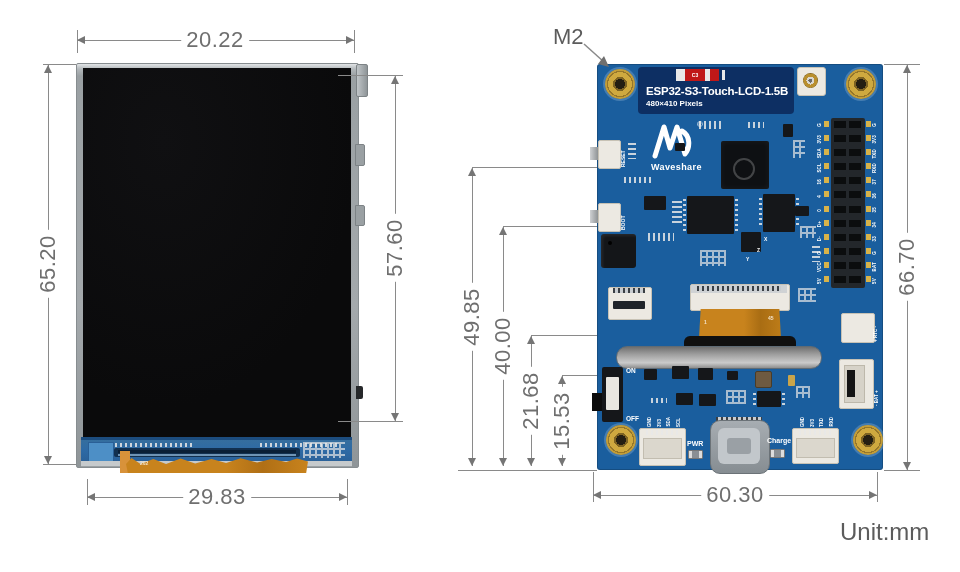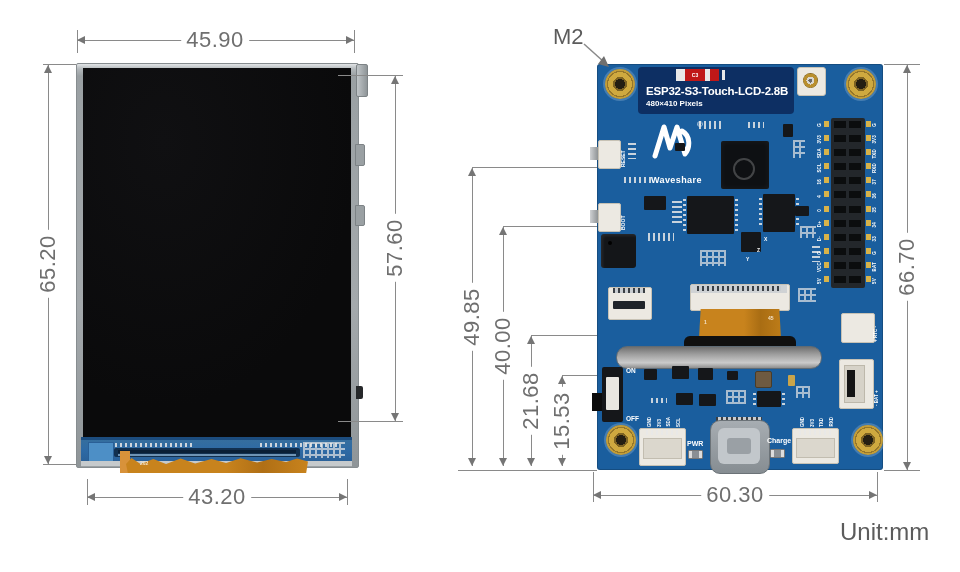--- a/index.html
+++ b/index.html
@@ -75,54 +75,54 @@
     <div class="abs" style="left:120px;top:451px;width:10px;height:22px;background:#d8923a;"></div>
     <div class="abs" style="left:126px;top:453px;width:182px;height:20px;background:linear-gradient(90deg,#c8831d 0 55%,#b06f15 75%,#c8831d 100%);
                 clip-path:polygon(0 55%,3% 25%,8% 55%,15% 30%,22% 55%,30% 28%,38% 52%,47% 30%,55% 50%,63% 26%,72% 48%,80% 30%,88% 45%,94% 28%,100% 42%,99% 100%,1% 100%);"></div>
     <div class="btext" style="left:140px;top:461px;font-size:5px;color:#f3e3c9;">202</div>
 
     <div class="vl" style="left:77px;top:30px;height:23px;"></div>
     <div class="vl" style="left:354px;top:30px;height:23px;"></div>
     <div class="hl" style="left:77px;top:40px;width:277px;"></div>
     <div class="arr left" style="left:77px;top:36px;"></div>
     <div class="arr right" style="left:346px;top:36px;"></div>
-    <div class="dlabel h" style="left:215px;top:40px;">45.90</div>
+    <div class="dlabel h" style="left:215px;top:40px;">20.22</div>
 
     <div class="hl" style="left:43px;top:64px;width:33px;"></div>
     <div class="hl" style="left:43px;top:464px;width:33px;"></div>
     <div class="vl" style="left:48px;top:65px;height:399px;"></div>
     <div class="arr up" style="left:44px;top:65px;"></div>
     <div class="arr down" style="left:44px;top:456px;"></div>
     <div class="dlabel v" style="left:48px;top:264px;">65.20</div>
 
     <div class="hl" style="left:338px;top:75px;width:65px;"></div>
     <div class="hl" style="left:338px;top:421px;width:65px;"></div>
     <div class="vl" style="left:395px;top:76px;height:345px;"></div>
     <div class="arr up" style="left:391px;top:76px;"></div>
     <div class="arr down" style="left:391px;top:413px;"></div>
     <div class="dlabel v" style="left:395px;top:248px;">57.60</div>
 
     <div class="vl" style="left:87px;top:479px;height:26px;"></div>
     <div class="vl" style="left:347px;top:479px;height:26px;"></div>
     <div class="hl" style="left:87px;top:497px;width:260px;"></div>
     <div class="arr left" style="left:87px;top:493px;"></div>
     <div class="arr right" style="left:339px;top:493px;"></div>
-    <div class="dlabel h" style="left:217px;top:497px;">43.20</div>
+    <div class="dlabel h" style="left:217px;top:497px;">29.83</div>
   </div>
 
   <div>
     <div class="board" style="left:597px;top:64px;width:286px;height:406px;box-shadow:inset 0 0 0 1px rgba(0,0,0,.18);"></div>
 
     <div class="hole" style="left:605px;top:69px;"></div>
     <div class="hole" style="left:846px;top:69px;"></div>
     <div class="hole" style="left:606px;top:425px;"></div>
     <div class="hole" style="left:853px;top:425px;"></div>
 
     <div class="abs" style="left:638px;top:67px;width:156px;height:47px;background:var(--pcb-dark,#0d2f63);border-radius:4px;"></div>
-    <div class="btext" style="left:646px;top:86px;font-size:11.5px;letter-spacing:-.2px;">ESP32-S3-Touch-LCD-2.8B</div>
+    <div class="btext" style="left:646px;top:86px;font-size:11.5px;letter-spacing:-.2px;">ESP32-S3-Touch-LCD-1.5B</div>
     <div class="btext" style="left:646px;top:100px;font-size:8px;">480×410 Pixels</div>
 
     <div class="abs" style="left:676px;top:69px;width:9px;height:12px;background:#e8e8e8;"></div>
     <div class="abs" style="left:685px;top:69px;width:20px;height:12px;background:#c01818;color:#fff;font-size:5px;font-weight:bold;text-align:center;line-height:12px;">C3</div>
     <div class="abs" style="left:705px;top:69px;width:5px;height:12px;background:#e8e8e8;"></div>
     <div class="abs" style="left:710px;top:69px;width:9px;height:12px;background:#c01818;"></div>
     <div class="abs" style="left:722px;top:70px;width:3px;height:10px;background:#e8e8e8;"></div>
 
     <div class="conn" style="left:797px;top:67px;width:27px;height:27px;border-radius:3px;"></div>
     <div class="abs" style="left:803px;top:73px;width:15px;height:15px;border-radius:50%;
@@ -136,21 +136,21 @@
     <div class="conn" style="left:598px;top:203px;width:21px;height:27px;"></div>
     <div class="btext vtext" style="left:621px;top:204px;height:26px;font-size:5px;">BOOT</div>
 
     <div class="abs" style="left:601px;top:234px;width:35px;height:34px;background:#141619;border-radius:3px;box-shadow:inset 2px 2px 3px rgba(255,255,255,.08);"></div>
     <div class="abs" style="left:608px;top:241px;width:4px;height:4px;border-radius:50%;background:#000;"></div>
 
     <svg class="abs" style="left:652px;top:124px;" width="42" height="36" viewBox="0 0 42 36">
       <path d="M3,32 L12,3 L18,24 L25,3 L33,30 C38,24 39,12 30,7" fill="none" stroke="#fff" stroke-width="5" stroke-linejoin="round" stroke-linecap="round"></path>
     </svg>
     <div class="btext" style="left:697px;top:121px;font-size:8px;">®</div>
-    <div class="btext" style="left:651px;top:176px;font-size:9px;letter-spacing:.4px;">Waveshare</div>
+    <div class="btext" style="left:651px;top:163px;font-size:9px;letter-spacing:.4px;">Waveshare</div>
 
     <div class="abs" style="left:721px;top:141px;width:48px;height:48px;background:#0e1013;border-radius:2px;box-shadow:inset 0 0 6px rgba(255,255,255,.06);"></div>
     <div class="abs" style="left:733px;top:158px;width:18px;height:18px;border-radius:50%;border:2px solid rgba(255,255,255,.22);"></div>
     <div class="abs smd" style="left:687px;top:196px;width:47px;height:38px;"></div>
     <div class="padsv" style="left:683px;top:199px;width:3px;height:32px;"></div>
     <div class="padsv" style="left:735px;top:199px;width:3px;height:32px;"></div>
     <div class="abs smd" style="left:763px;top:194px;width:32px;height:38px;"></div>
     <div class="padsv" style="left:759px;top:198px;width:3px;height:30px;"></div>
     <div class="padsv" style="left:796px;top:198px;width:3px;height:30px;"></div>
     <div class="abs smd" style="left:741px;top:232px;width:20px;height:20px;"></div>

